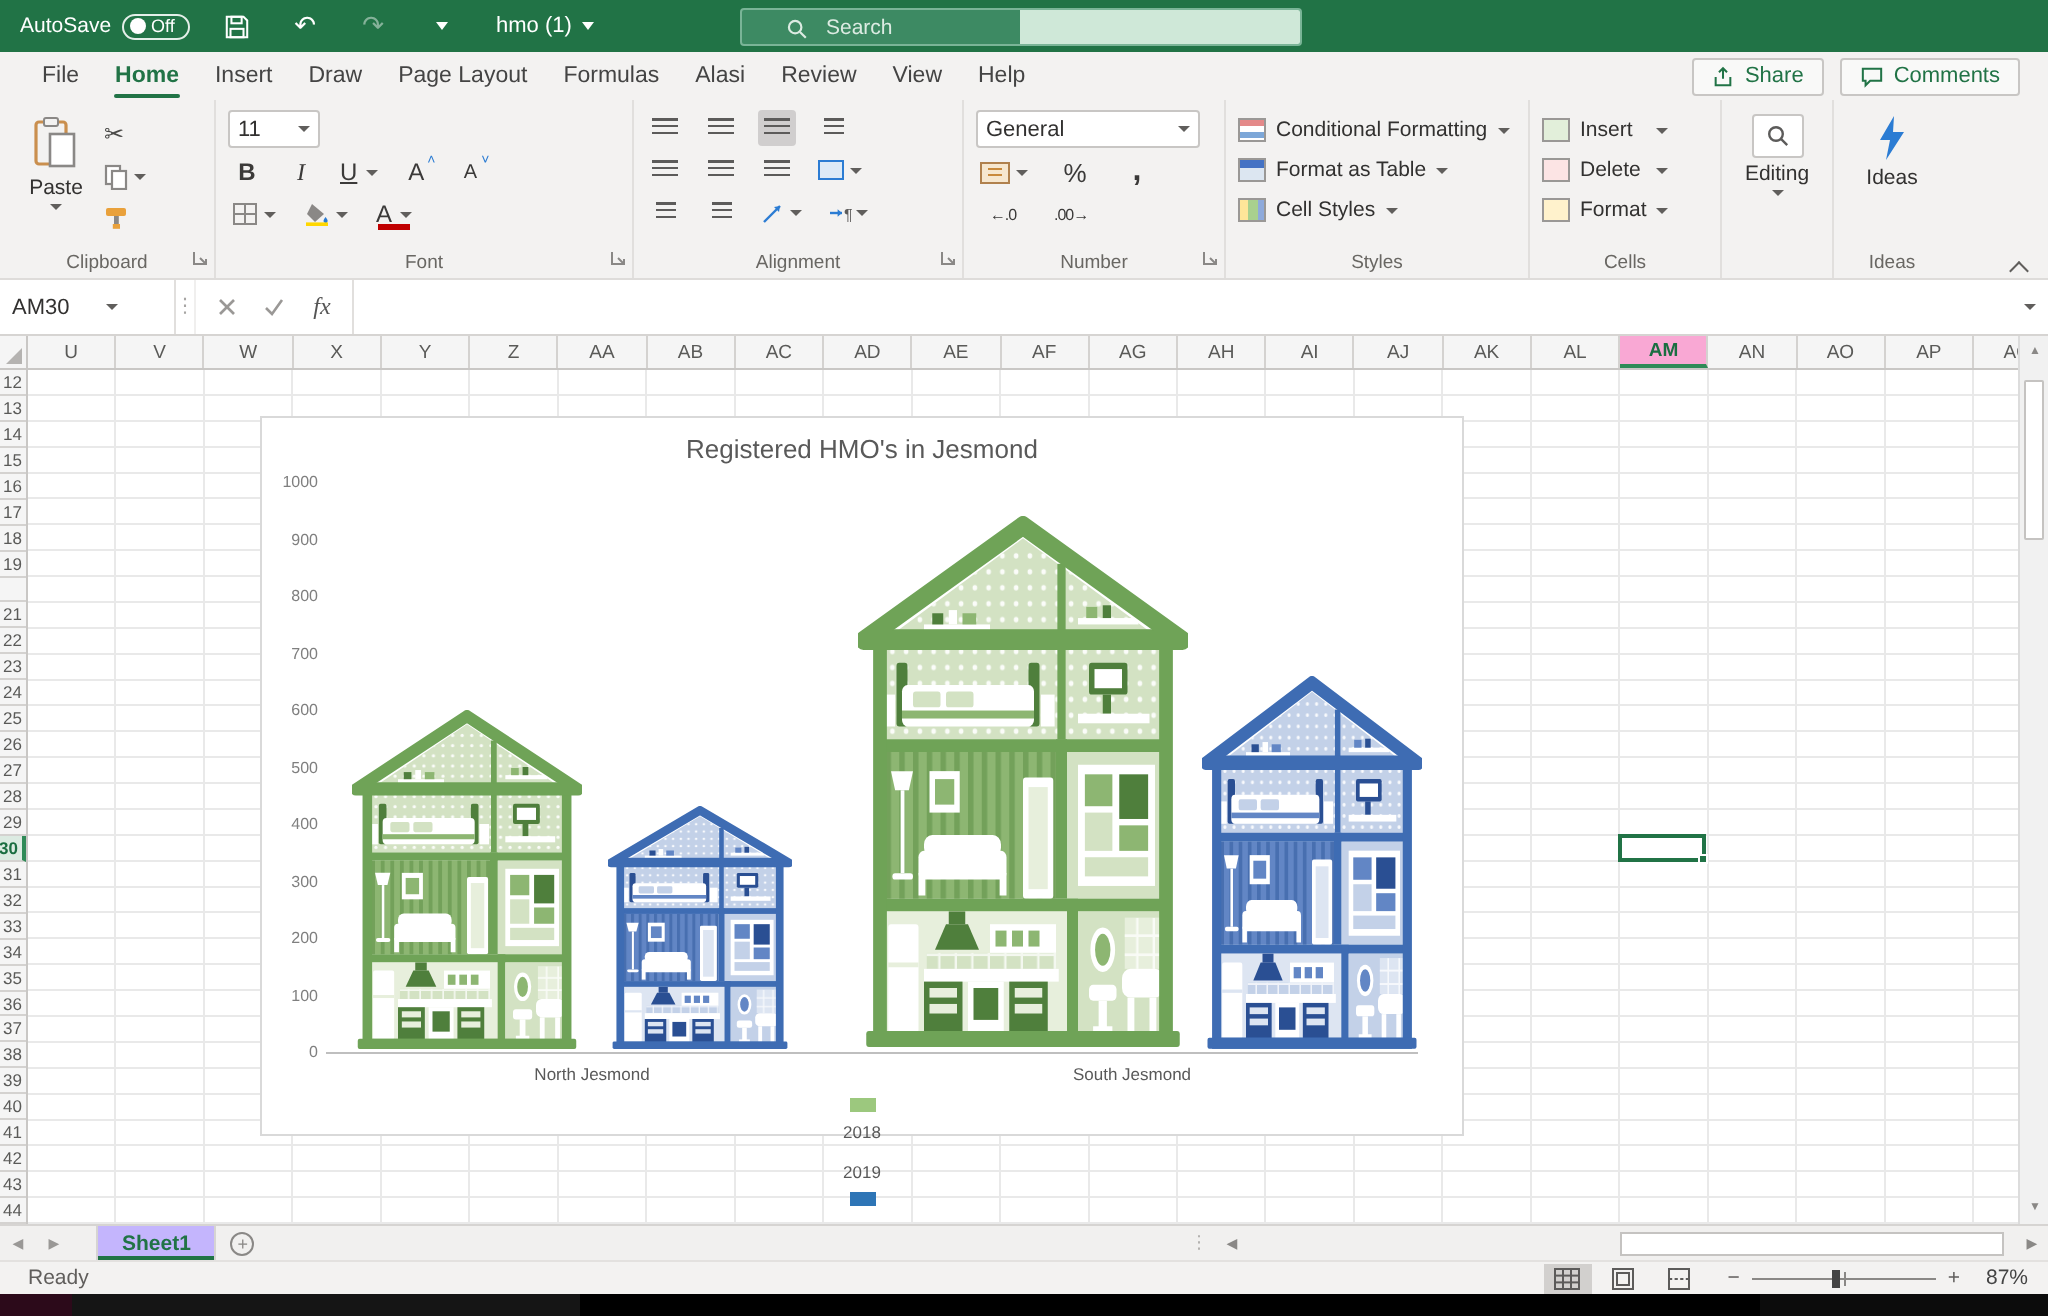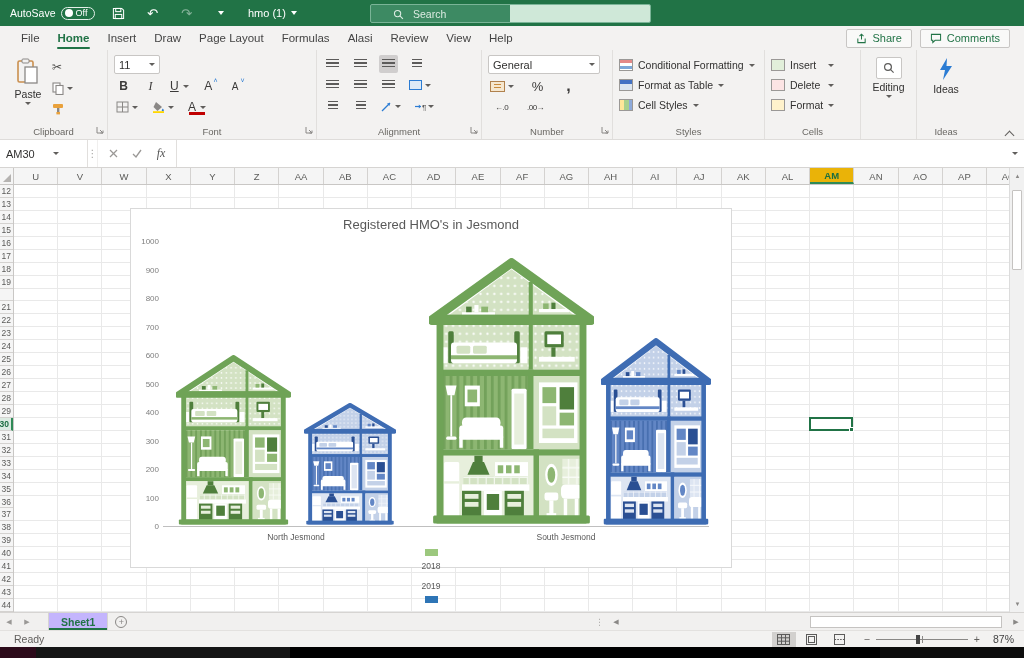--- a/index.html
+++ b/index.html
@@ -88,21 +88,21 @@
   .fx-it{font-style:italic;font-family:"Liberation Serif",serif;color:#555;}
   .finput{flex:1;display:flex;align-items:center;padding-left:6px;color:#323130;}
   .fexpand{width:18px;display:flex;align-items:center;justify-content:center;}
 
   
   .sheetwrap{position:absolute;left:0;top:168px;width:1024px;height:444px;}
   .corner{position:absolute;left:0;top:0;width:14px;height:17px;background:#f5f5f5;border-right:1px solid #c9c7c5;border-bottom:1px solid #c9c7c5;}
   .corner:after{content:"";position:absolute;right:2px;bottom:2px;border-left:8px solid transparent;border-bottom:8px solid #b5b3b1;}
   .colheaders{position:absolute;left:14px;top:0;width:995px;height:17px;background:#f5f5f5;border-bottom:1px solid #c9c7c5;overflow:hidden;}
   .colh{position:absolute;top:0;height:16px;border-right:1px solid #d4d2d0;display:flex;align-items:center;justify-content:center;font-size:9.5px;color:#5a5a58;}
-  .colh.sel{background:#eab308;color:#1a6e41;border-bottom:2px solid #2f8a57;font-weight:bold;}
+  .colh.sel{background:#f9a8d4;color:#1a6e41;border-bottom:2px solid #2f8a57;font-weight:bold;}
   .rowheaders{position:absolute;left:0;top:17px;width:14px;height:427px;background:#f5f5f5;border-right:1px solid #c9c7c5;overflow:hidden;}
   .rowh{position:absolute;left:0;width:13px;border-bottom:1px solid #d4d2d0;display:flex;align-items:center;justify-content:flex-end;padding-right:2px;font-size:8.5px;color:#5a5a58;}
   .rowh.sel{background:#dcebe2;color:#1a6e41;border-right:2px solid #2f8a57;font-weight:bold;}
   .cells{position:absolute;left:14px;top:17px;width:995px;height:427px;background:#fff;overflow:hidden;
     background-image:repeating-linear-gradient(to right,transparent 0,transparent 43.23px,#e9e9e9 43.23px,#e9e9e9 44.23px),
                      repeating-linear-gradient(to bottom,transparent 0,transparent 11.94px,#e9e9e9 11.94px,#e9e9e9 12.94px);}
   .selcell{position:absolute;border:2px solid #217346;background:transparent;}
   .selcell .handle{position:absolute;right:-3px;bottom:-3px;width:5px;height:5px;background:#217346;border:1px solid #fff;}
 
   

